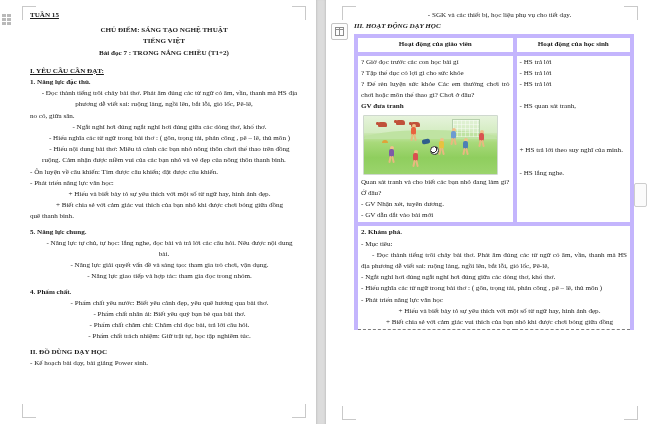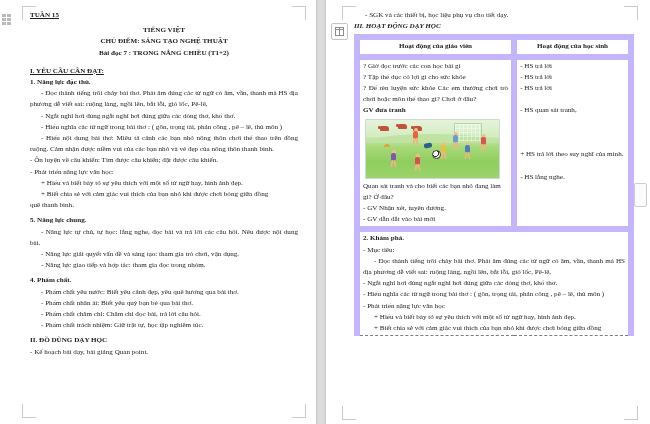--- a/index.html
+++ b/index.html
@@ -32,35 +32,35 @@
   .tbl-handle{position:absolute;left:5px;top:23px;width:15px;height:15px;
      border:1px solid #c4c4c4;background:#fdfdfd;border-radius:2px;
      display:flex;align-items:center;justify-content:center;}
   .tbl-handle svg{display:block;}
   .resize-grip{position:absolute;right:3px;top:183px;width:11px;height:22px;
      border:1px solid #cdcdcd;background:#fbfbfb;border-radius:2px;}
 
   .body-txt{position:absolute;left:30px;right:18px;top:10px;
      font-size:7.1px;line-height:11.2px;text-align:justify;}
   .body-txt p{margin:0;}
-  .ind{text-indent:11px;}
+  .ind{text-indent:11px;text-align:center;}
   .b{font-weight:bold;}
   .ctr{text-align:center;}
   .bu{font-weight:bold;text-decoration:underline;}
   .gap-sm{height:4px;}
   .gap-md{height:7px;}
 
   
   .rbody{position:absolute;left:28px;right:16px;top:10px;font-size:7.1px;line-height:11.2px;}
   .rbody p{margin:0;}
   .sec-title{font-weight:bold;margin-top:1px;font-style:italic;}
 
   table.lesson{width:100%;border-collapse:collapse;margin-top:2px;table-layout:fixed;}
   table.lesson td,table.lesson th{
-     border:6px solid #c4b5fd;vertical-align:top;padding:1px 3px;
+     border:4px solid #c4b5fd;vertical-align:top;padding:1px 3px;
      font-size:7.1px;line-height:11.2px;font-weight:normal;}
   table.lesson th{text-align:center;font-weight:bold;}
   .col-a{width:58%;}
   .col-b{width:42%;}
   td.no-bot{border-bottom:1px dashed #7d7d7d;}
   td.no-top{border-top:none;margin-left:28px;}
   .cell p{margin:0;}
   .jf{text-align:justify;}
 
   
@@ -104,27 +104,28 @@
         <i></i>
         <i></i>
         <i></i>
         <i></i>
         <i></i>
     </div>
 
     <div class="body-txt">
       <p class="bu">TUẦN 15</p>
       <div class="gap-sm"></div>
+      <p class="ctr b">CHỦ ĐIỂM: SÁNG TẠO NGHỆ THUẬT</p>
       <p class="ctr b">TIẾNG VIỆT</p>
-      <p class="ctr b">CHỦ ĐIỂM: SÁNG TẠO NGHỆ THUẬT</p>
       <p class="ctr b">Bài đọc 7 : TRONG NẮNG CHIỀU (T1+2)</p>
       <div class="gap-md"></div>
       <p class="bu">I. YÊU CẦU CẦN ĐẠT:</p>
       <p class="b">1. Năng lực đặc thù.</p>
       <p class="ind">- Đọc thành tiếng trôi chảy bài thơ. Phát âm đúng các từ ngữ có âm, vần, thanh mà HS địa phương dễ viết sai: ruộng làng, ngồi lên, bắt lỗi, gió lốc, Pê-lê,</p>
+      <p>no cỏ, giữa sân.</p>
       <p class="ind">- Ngắt nghỉ hơi đúng ngắt nghỉ hơi đúng giữa các dòng thơ, khổ thơ.</p>
       <p class="ind">- Hiểu nghĩa các từ ngữ trong bài thơ : ( gôn, trọng tài, phản công , pê – lê, thủ môn )</p>
       <p class="ind">- Hiểu nội dung bài thơ: Miêu tả cảnh các bạn nhỏ nông thôn chơi thể thao trên đồng ruộng. Cảm nhận được niềm vui của các bạn nhỏ và vẻ đẹp của nông thôn thanh bình.</p>
       <p>- Ôn luyện về câu khiến: Tìm được câu khiến; đặt được câu khiến.</p>
       <p>- Phát triển năng lực văn học:</p>
       <p class="ind">+ Hiểu và biết bày tỏ sự yêu thích với một số từ ngữ hay, hình ảnh đẹp.</p>
       <p class="ind">+ Biết chia sẻ với cảm giác vui thích của bạn nhỏ khi được chơi bóng giữa đồng</p>
       <p>quê thanh bình.</p>
       <div class="gap-sm"></div>
       <p class="b">5. Năng lực chung.</p>
@@ -132,21 +133,21 @@
       <p class="ind">- Năng lực giải quyết vấn đề và sáng tạo: tham gia trò chơi, vận dụng.</p>
       <p class="ind">- Năng lực giao tiếp và hợp tác: tham gia đọc trong nhóm.</p>
       <div class="gap-sm"></div>
       <p class="b">4. Phẩm chất.</p>
       <p class="ind">- Phẩm chất yêu nước: Biết yêu cảnh đẹp, yêu quê hương qua bài thơ.</p>
       <p class="ind">- Phẩm chất nhân ái: Biết yêu quý bạn bè qua bài thơ.</p>
       <p class="ind">- Phẩm chất chăm chỉ: Chăm chỉ đọc bài, trả lời câu hỏi.</p>
       <p class="ind">- Phẩm chất trách nhiệm: Giữ trật tự, học tập nghiêm túc.</p>
       <div class="gap-sm"></div>
       <p class="b">II. ĐỒ DÙNG DẠY HỌC</p>
-      <p>- Kế hoạch bài dạy, bài giảng Quan point.</p>
+      <p>- Kế hoạch bài dạy, bài giảng Power sinh.</p>
     </div>
   </div>
 
   <div class="gutter"></div>
 
   <div class="page page-right">
     <div class="cmark tl" style="left:16px;top:6px;"></div>
     <div class="cmark tr" style="right:12px;top:6px;"></div>
     <div class="cmark bl" style="left:16px;bottom:4px;"></div>
     <div class="cmark br" style="right:12px;bottom:4px;"></div>

